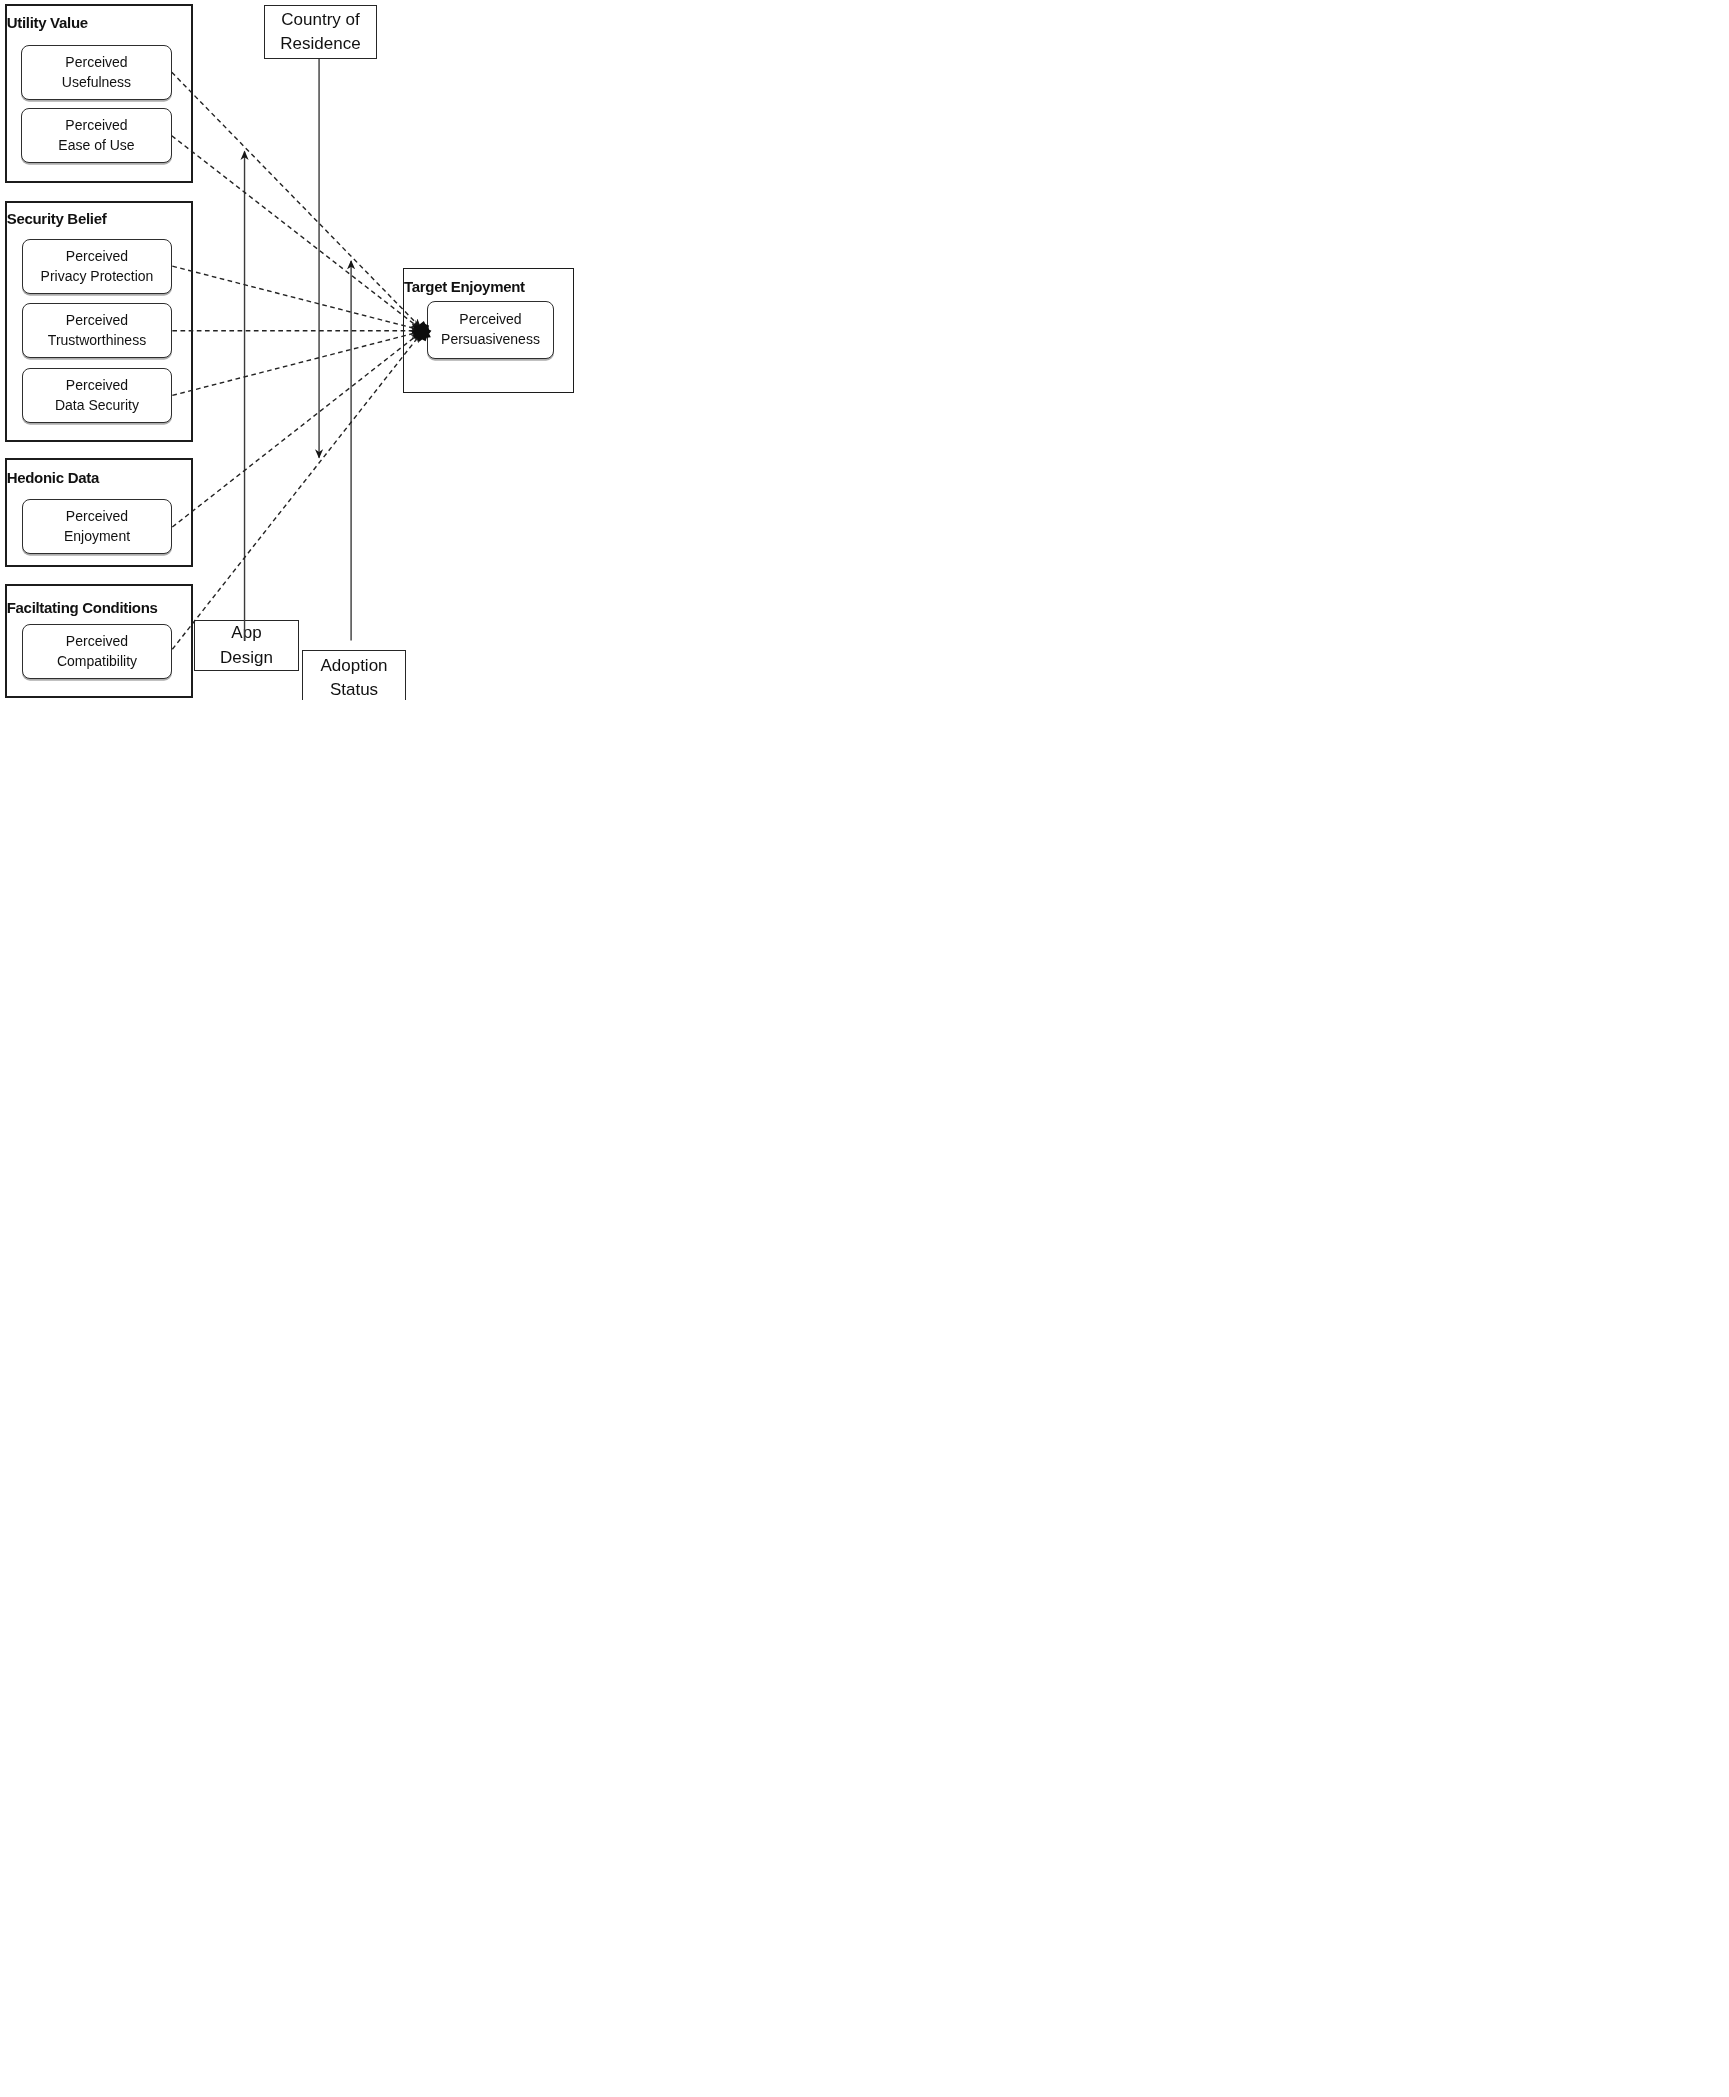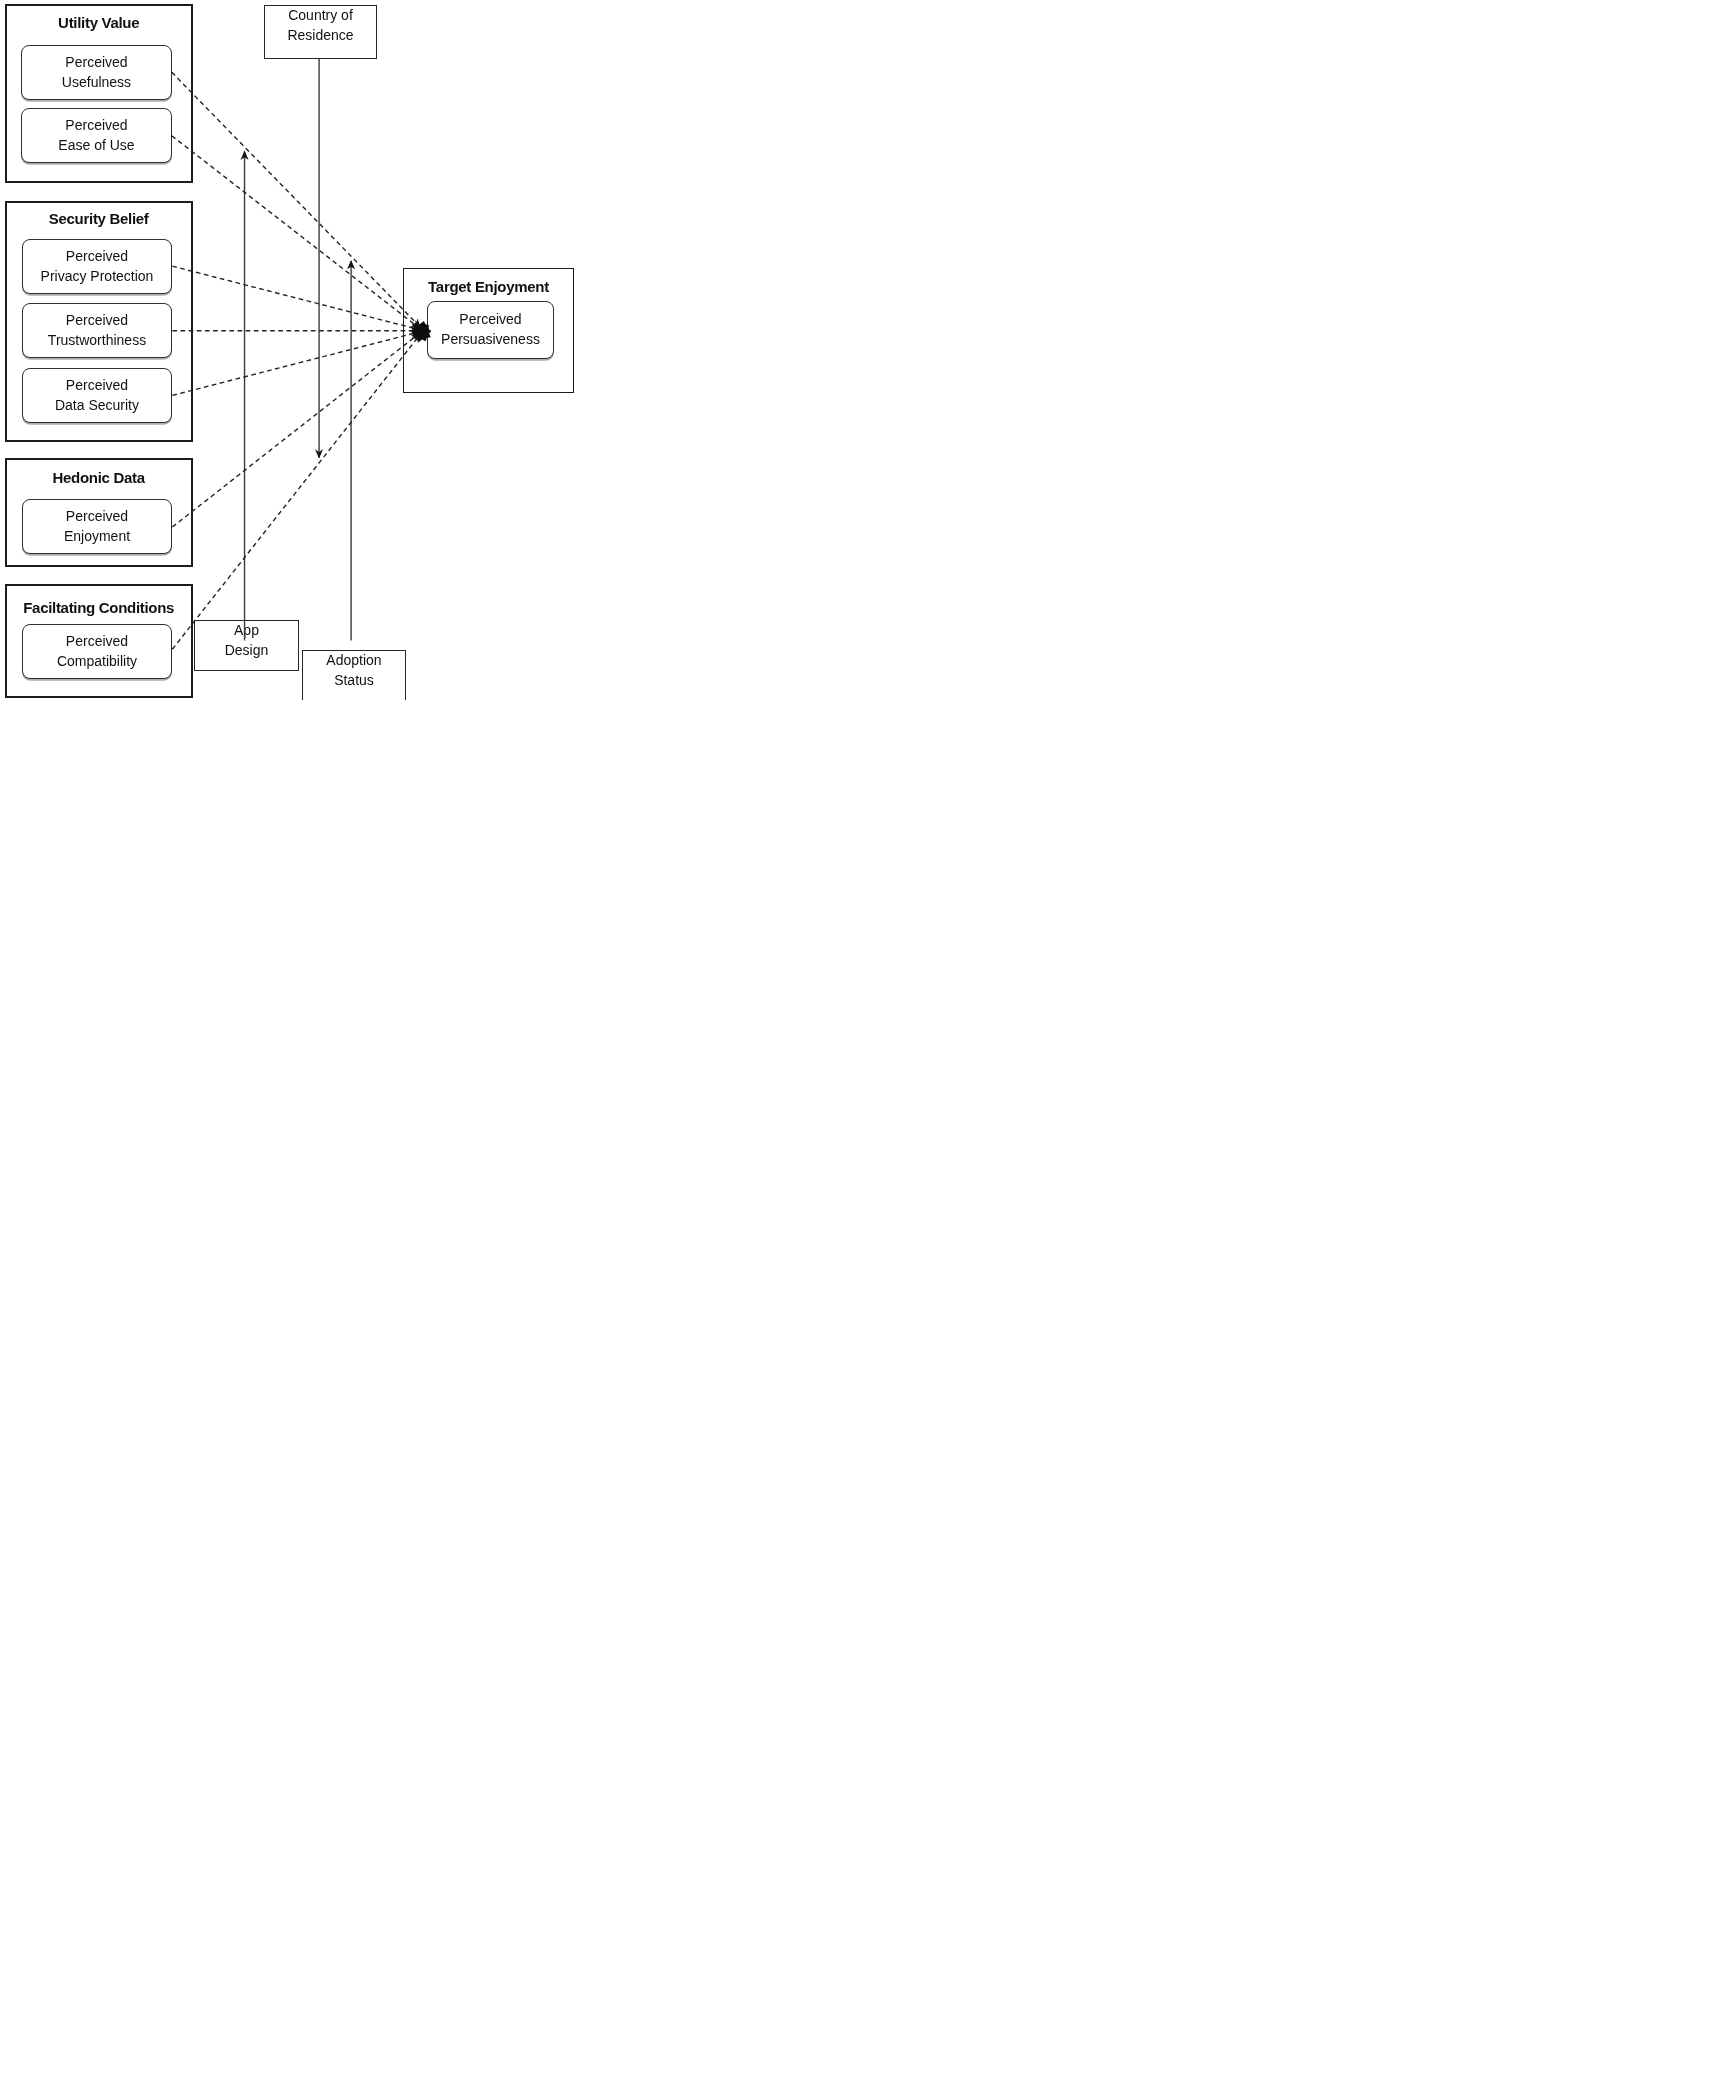--- a/index.html
+++ b/index.html
@@ -22,21 +22,20 @@
     overflow:hidden;
   }
   
   .group{
     position:absolute;
     border:2.3px solid var(--border);
     background:var(--bg);
   }
   .group-title{
     width:100%;
-    text-align:center;
     font-weight:bold;
     font-size:15px;
     letter-spacing:-0.3px;
     white-space:nowrap;
     color:var(--ink);
   }
   
   .node{
     position:absolute;
     border:1.2px solid #2e2e2e;
@@ -51,23 +50,24 @@
     line-height:1.42;
     white-space:pre-line;
     color:var(--ink);
   }
   
   .plain-box{
     position:absolute;
     border:1.7px solid #262626;
     background:var(--bg);
     display:flex;
+    align-items:center;
     justify-content:center;
     text-align:center;
-    font-size:14px;
+    font-size:17px;
     line-height:1.42;
     white-space:pre-line;
     color:var(--ink);
   }
   svg.connectors{
     position:absolute;
     left:0;top:0;
     width:577px;height:700px;
     pointer-events:none;
     z-index:5;

